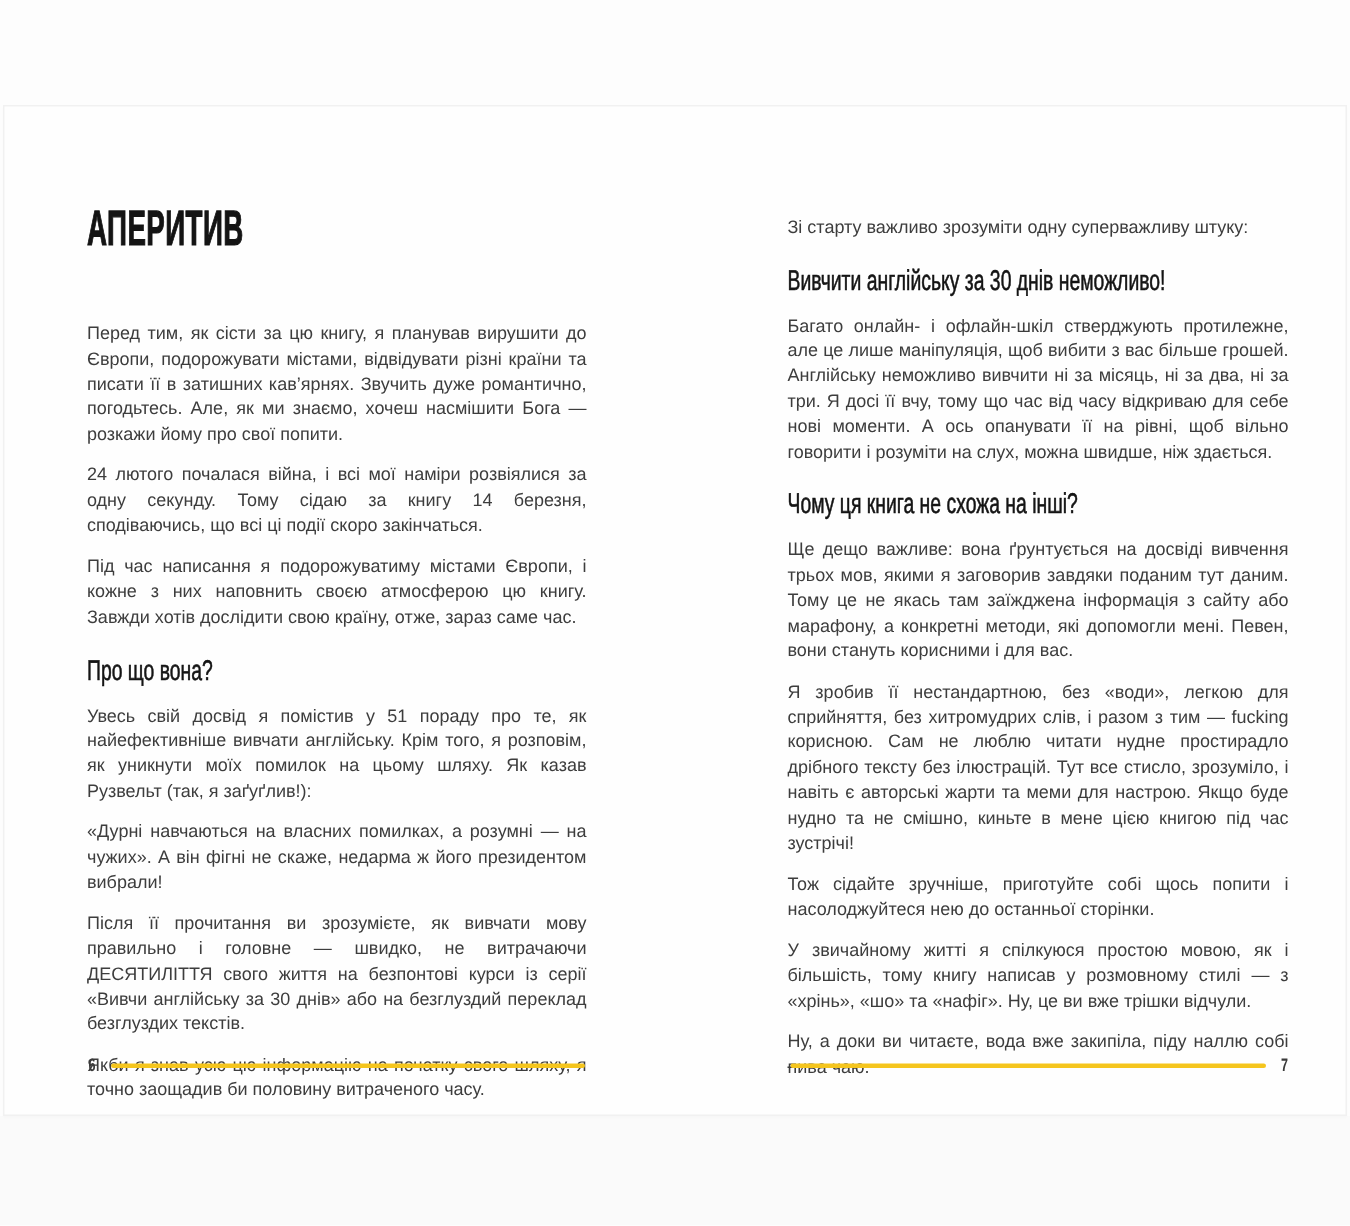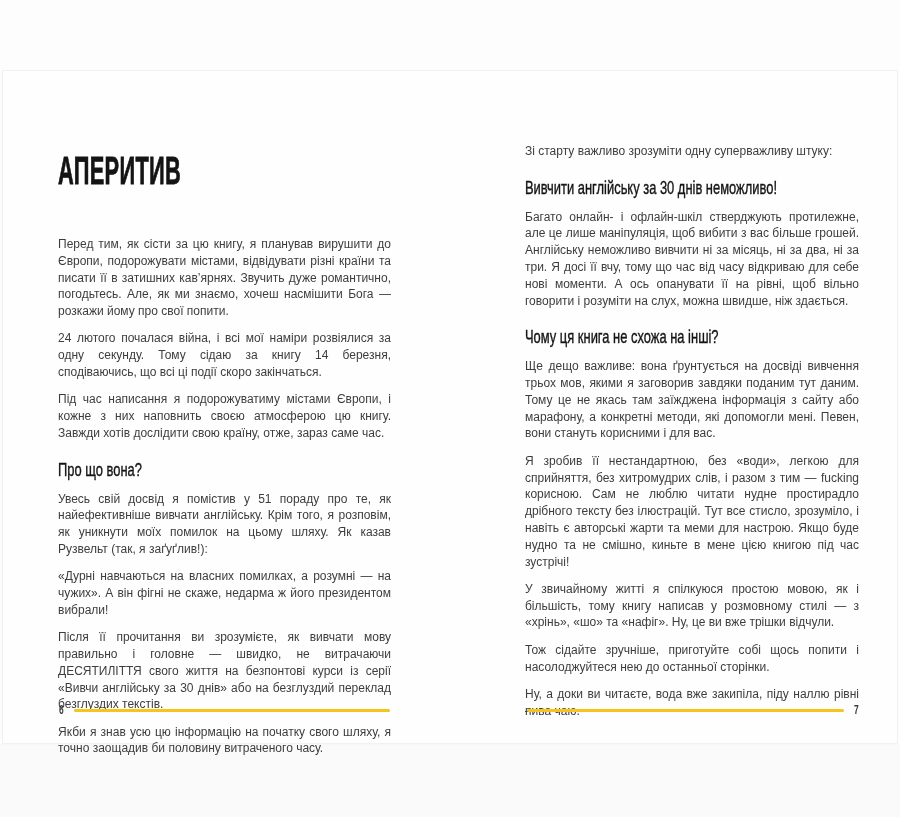--- a/index.html
+++ b/index.html
@@ -41,24 +41,24 @@
     font-size: 12px;
     line-height: 16.8px;
   }
   .page-left  .content { left: 55px; top: 64px;  width: 333px; }
   .page-right .content { left: 62px; top: 72px;  width: 334px; }
 
   .content p { margin: 0 0 10.5px 0; }
   .content p:last-child { margin-bottom: 0; }
 
   h1.chapter-title {
-    margin: 16px 0 46px 0;
+    margin: 0 0 46px 0;
     line-height: 1;
     color: var(--heading-text, #141414);
-    font-size: 39px;
+    font-size: 33px;
     font-weight: 700;
     white-space: nowrap;
   }
   h1.chapter-title .cond {
     display: inline-block;
     transform: scaleX(0.56);
     transform-origin: 0 50%;
     letter-spacing: 0.5px;
     -webkit-text-stroke: 0.8px currentColor;
   }
@@ -131,23 +131,23 @@
     </section>
 
     <section class="page page-right">
       <div class="content">
           <p>Зі старту важливо зрозуміти одну суперважливу штуку:</p>
           <h2 class="section-heading"><span class="cond">Вивчити англійську за 30 днів неможливо!</span></h2>
           <p>Багато онлайн- і офлайн-шкіл стверджують протилежне, але це лише маніпуляція, щоб вибити з вас більше грошей. Англійську неможливо вивчити ні за місяць, ні за два, ні за три. Я досі її вчу, тому що час від часу відкриваю для себе нові моменти. А ось опанувати її на рівні, щоб вільно говорити і розуміти на слух, можна швидше, ніж здається.</p>
           <h2 class="section-heading"><span class="cond">Чому ця книга не схожа на інші?</span></h2>
           <p>Ще дещо важливе: вона ґрунтується на досвіді вивчення трьох мов, якими я заговорив завдяки поданим тут даним. Тому це не якась там заїжджена інформація з сайту або марафону, а конкретні методи, які допомогли мені. Певен, вони стануть корисними і для вас.</p>
           <p>Я зробив її нестандартною, без «води», легкою для сприйняття, без хитромудрих слів, і разом з тим — fucking корисною. Сам не люблю читати нудне простирадло дрібного тексту без ілюстрацій. Тут все стисло, зрозуміло, і навіть є авторські жарти та меми для настрою. Якщо буде нудно та не смішно, киньте в мене цією книгою під час зустрічі!</p>
+          <p>Тож сідайте зручніше, приготуйте собі щось попити і насолоджуйтеся нею до останньої сторінки.</p>
           <p>У звичайному житті я спілкуюся простою мовою, як і більшість, тому книгу написав у розмовному стилі — з «хрінь», «шо» та «нафіг». Ну, це ви вже трішки відчули.</p>
-          <p>Тож сідайте зручніше, приготуйте собі щось попити і насолоджуйтеся нею до останньої сторінки.</p>
-          <p><span>Ну, а доки ви читаєте, вода вже закипіла, піду наллю рівні </span><s class="strike">пива</s><span> чаю.</span></p>
+          <p><span>Ну, а доки ви читаєте, вода вже закипіла, піду наллю собі </span><s class="strike">пива</s><span> чаю.</span></p>
         </div>
       <footer class="footer">
         <span class="rule"></span>
         <span class="pagenum">7</span>
       </footer>
     </section>
 
   </div>
 </div>
 

